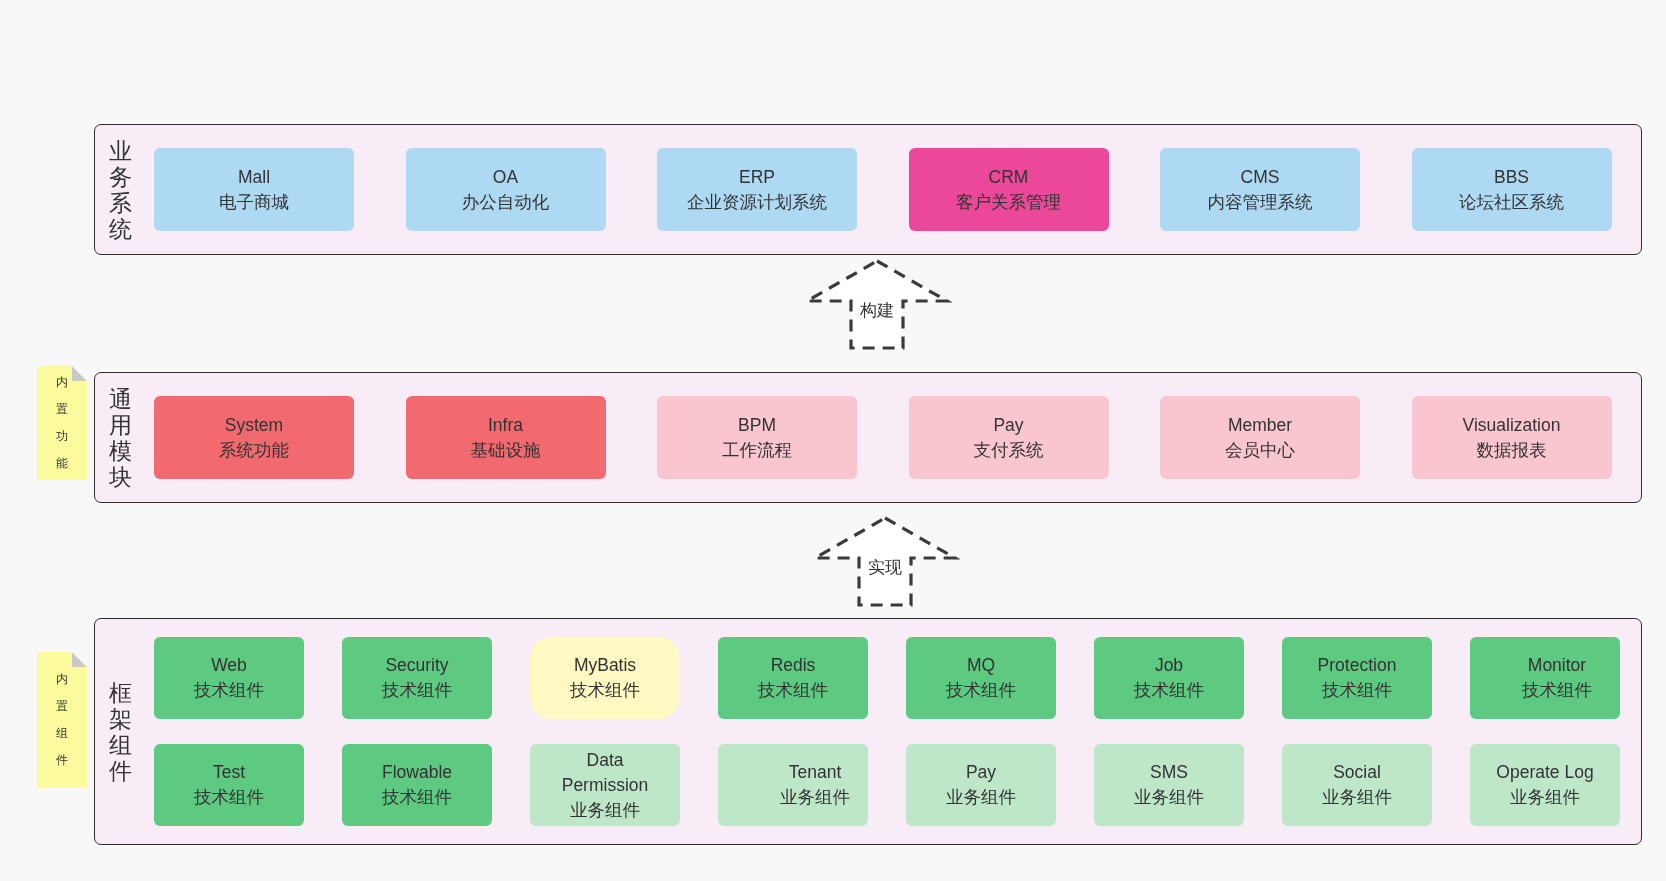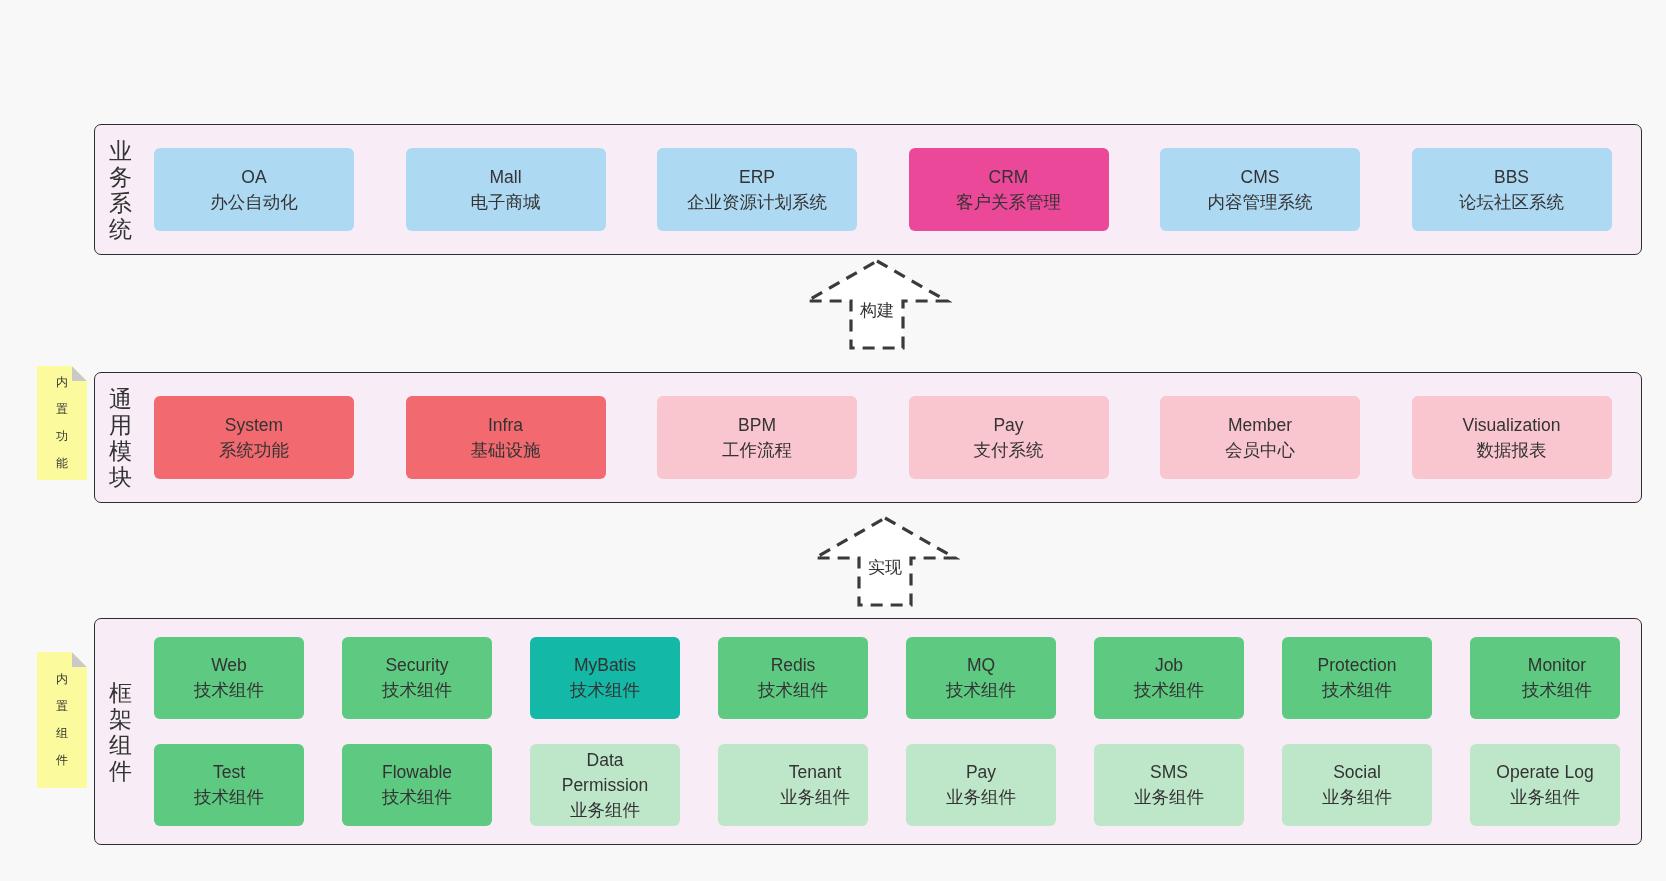--- a/index.html
+++ b/index.html
@@ -83,26 +83,26 @@
 </head>
 <body>
 
 <div class="canvas">
 
   <section class="band" id="band-0">
     <div class="band-label">业务系统</div>
     <div class="rows">
         <div class="box-row">
           <div class="box" style="background: rgb(174, 217, 243);">
+            <div class="box-title">Mall</div>
+            <div class="box-subtitle">电子商城</div>
+          </div>
+          <div class="box" style="background: rgb(174, 217, 243);">
             <div class="box-title">OA</div>
             <div class="box-subtitle">办公自动化</div>
-          </div>
-          <div class="box" style="background: rgb(174, 217, 243);">
-            <div class="box-title">Mall</div>
-            <div class="box-subtitle">电子商城</div>
           </div>
           <div class="box" style="background: rgb(174, 217, 243);">
             <div class="box-title">ERP</div>
             <div class="box-subtitle">企业资源计划系统</div>
           </div>
           <div class="box" style="background: #ec4899;">
             <div class="box-title">CRM</div>
             <div class="box-subtitle">客户关系管理</div>
           </div>
           <div class="box" style="background: rgb(174, 217, 243);">
@@ -176,21 +176,21 @@
     <div class="rows">
         <div class="box-row">
           <div class="box" style="background: rgb(94, 201, 129);">
             <div class="box-title">Web</div>
             <div class="box-subtitle">技术组件</div>
           </div>
           <div class="box" style="background: rgb(94, 201, 129);">
             <div class="box-title">Security</div>
             <div class="box-subtitle">技术组件</div>
           </div>
-          <div class="box" style="background: #14b8a6;">
+          <div class="box" style="background: #fef9c3; border-radius: 21px;">
             <div class="box-title">MyBatis</div>
             <div class="box-subtitle">技术组件</div>
           </div>
           <div class="box" style="background: rgb(94, 201, 129);">
             <div class="box-title">Redis</div>
             <div class="box-subtitle">技术组件</div>
           </div>
           <div class="box" style="background: rgb(94, 201, 129);">
             <div class="box-title">MQ</div>
             <div class="box-subtitle">技术组件</div>

